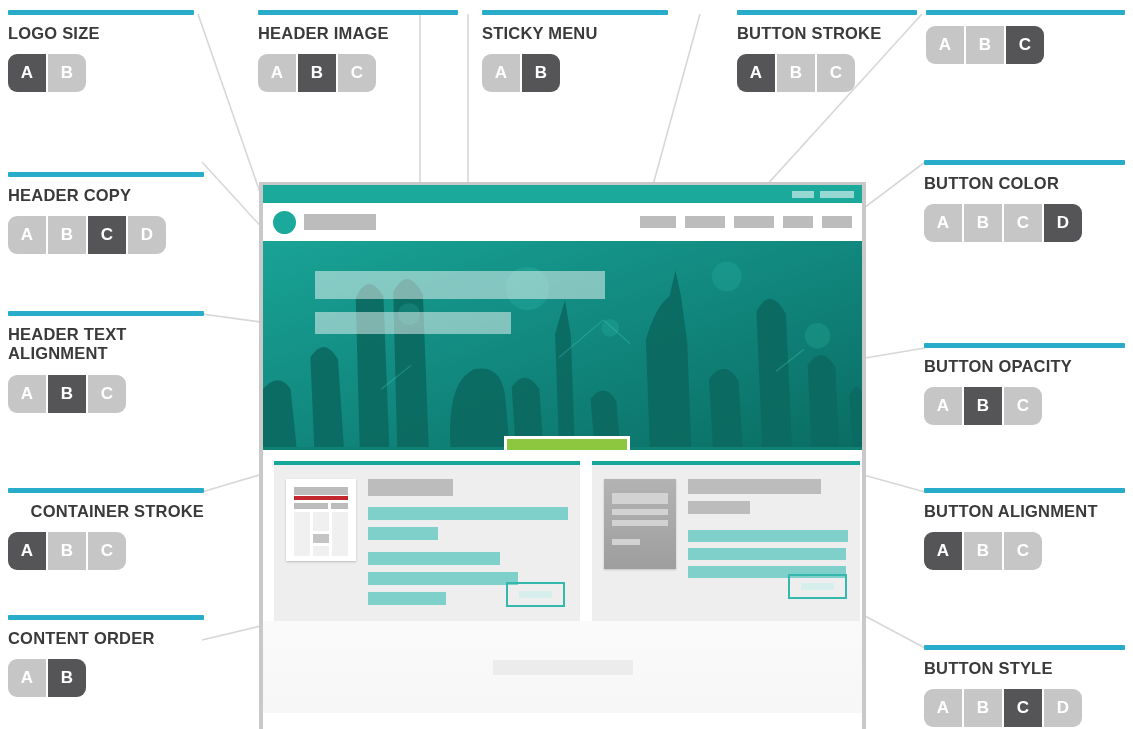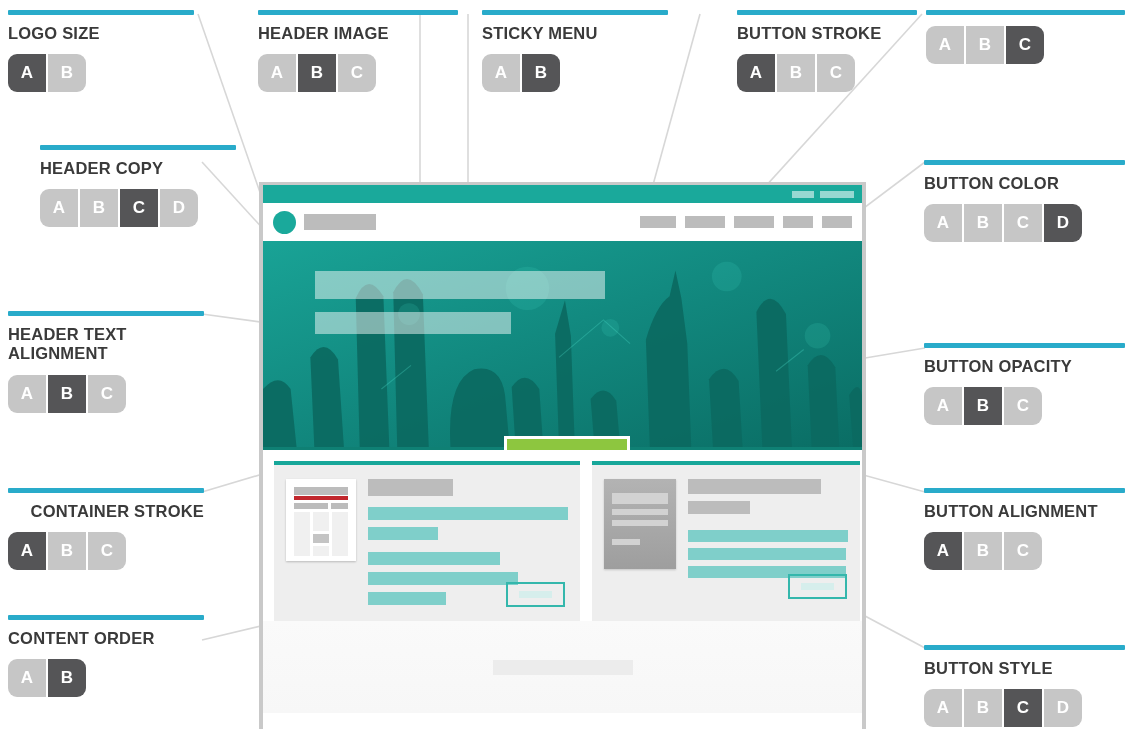--- a/index.html
+++ b/index.html
@@ -170,21 +170,21 @@
 
   <div class="optgroup" style="left:926px; top:10px; width:199px;">
     <div class="rule"></div>
     <div class="swatches">
       <div class="sw off">A</div>
       <div class="sw off">B</div>
       <div class="sw on">C</div>
     </div>
   </div>
 
-  <div class="optgroup" style="left:8px; top:145px; width:196px;margin-left:32px;">
+  <div class="optgroup" style="left:8px; top:172px; width:196px;">
     <div class="rule"></div>
     <h3>HEADER COPY</h3>
     <div class="swatches">
       <div class="sw off">A</div>
       <div class="sw off">B</div>
       <div class="sw on">C</div>
       <div class="sw off">D</div>
     </div>
   </div>
 

